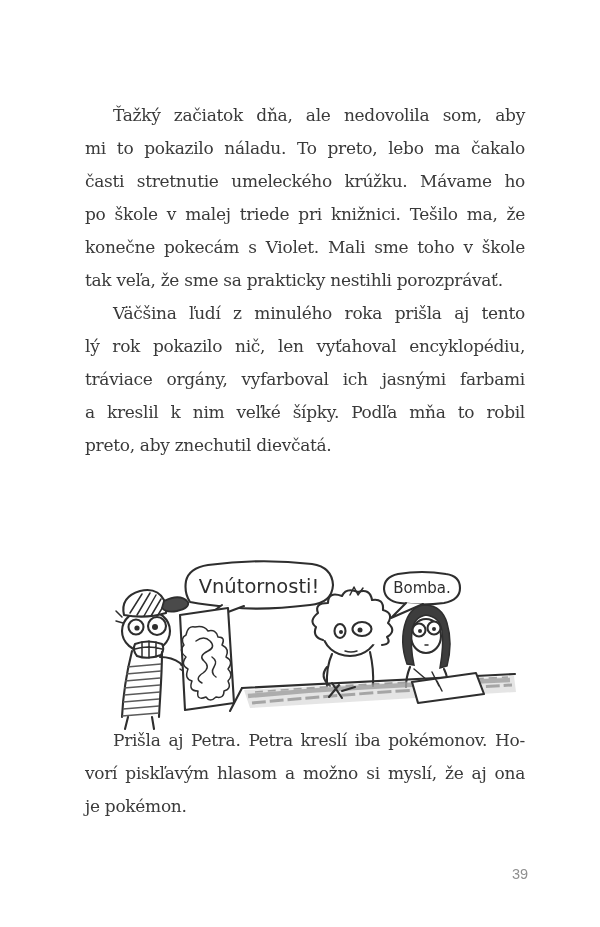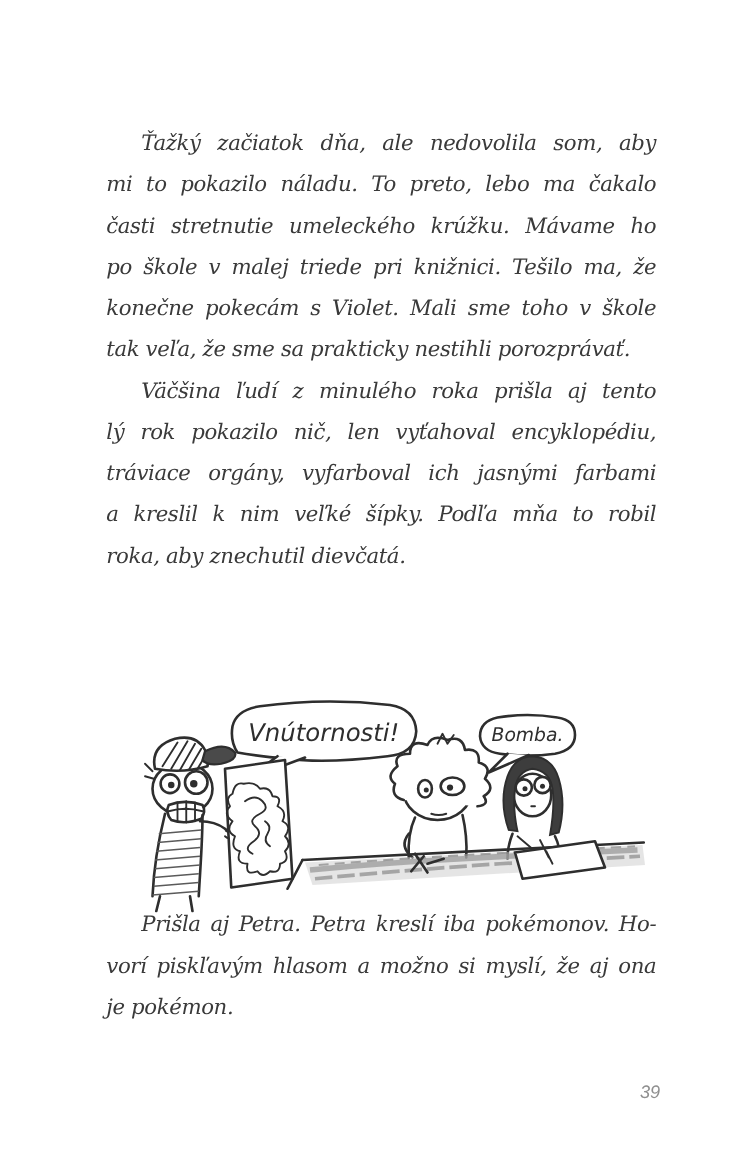--- a/index.html
+++ b/index.html
@@ -4,21 +4,21 @@
 <style>
   html,body{margin:0;padding:0;}
   body{
     width:600px;height:927px;
     background:#ffffff;
     font-family:"DejaVu Serif", serif;
     overflow:hidden;
     position:relative;
   }
   .page{
-    position:absolute;left:0;top:0;width:600px;height:912px;background:#ffffff;font-style:italic;
+    position:absolute;left:0;top:0;width:600px;height:912px;background:#ffffff;
   }
   .text-block{
     position:absolute;left:85px;width:440px;
     color:#3a3a3a;
     font-size:17px;
     letter-spacing:-0.3px;
     line-height:33px;
   }
   .para-1{top:99px;}
   .para-3{top:724px;}
@@ -58,21 +58,21 @@
         <div class="tline">časti stretnutie umeleckého krúžku. Mávame ho</div>
         <div class="tline">po škole v malej triede pri knižnici. Tešilo ma, že</div>
         <div class="tline">konečne pokecám s Violet. Mali sme toho v škole</div>
         <div class="tline last">tak veľa, že sme sa prakticky nestihli porozprávať.</div>
       </div>
     <div>
         <div class="tline first">Väčšina ľudí z minulého roka prišla aj tento</div>
         <div class="tline">lý rok pokazilo nič, len vyťahoval encyklopédiu,</div>
         <div class="tline">tráviace orgány, vyfarboval ich jasnými farbami</div>
         <div class="tline">a kreslil k nim veľké šípky. Podľa mňa to robil</div>
-        <div class="tline last">roka, aby znechutil dievčatá.</div>
+        <div class="tline last">preto, aby znechutil dievčatá.</div>
       </div>
   </div>
 
   <svg class="illustration" viewBox="0 0 460 185" xmlns="http://www.w3.org/2000/svg">
 
     <g>
       <path class="ink-fill-white" d="M 128 20 Q 180 13 232 19 Q 252 22 253 40 Q 252 58 230 60 Q 180 66 150 62 Q 126 60 110 57 Q 104 48 106 36 Q 109 23 128 20 Z"></path>
       <path class="ink-fill-white" d="M 142 60 L 116 79 L 164 61"></path>
       <text class="bubble-text" x="179" y="48" font-size="19.5">Vnútornosti!</text>
     </g>

